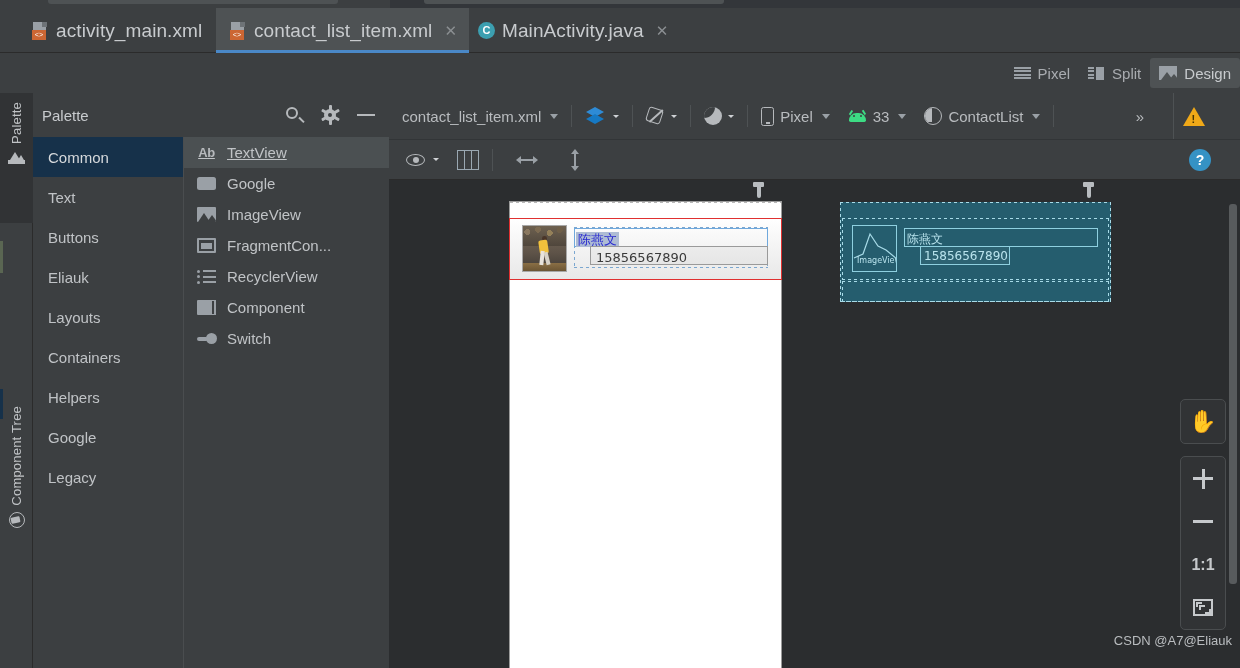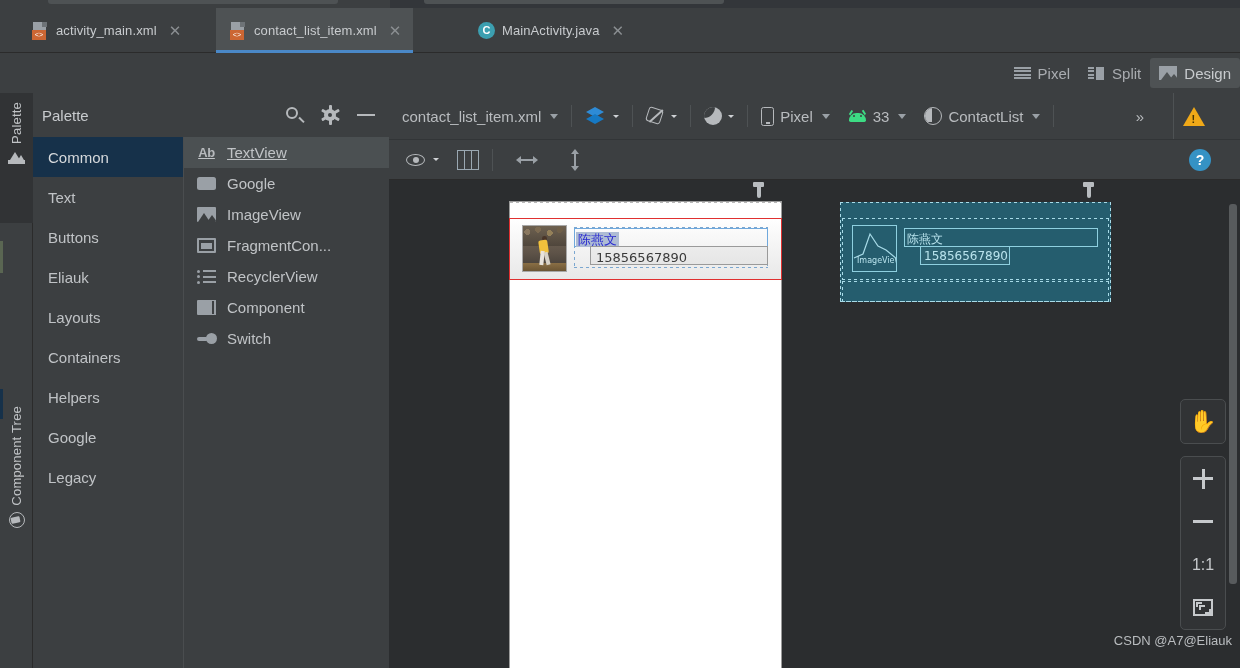--- a/index.html
+++ b/index.html
@@ -20,21 +20,21 @@
   .topstrip .dark { position:absolute; left:390px; top:0; width:850px; height:8px; background:#33363a;}
 
   
   .tabbar { position:absolute; left:0; top:8px; width:1240px; height:45px; background:#3c3f41; border-bottom:1px solid #2b2b2b;}
   .tab {
     position:absolute; top:0; height:45px; display:flex; align-items:center; gap:7px;
     padding:0 12px 0 14px; cursor:default; white-space:nowrap;
   }
   .tab.active { background:#4e5254; }
   .tab.active::after{ content:""; position:absolute; left:0; right:0; bottom:0; height:3px; background:#4a88c7;}
-  .tab .tlabel { font-size:13px; color:#c8cbce; letter-spacing:.1px;}
+  .tab .tlabel { font-size:19px; color:#c8cbce; letter-spacing:.1px;}
   .tab .tclose { color:#8b8f92; font-size:15px; margin-left:5px; line-height:1;}
 
   
   .ic-xml { position:relative; width:17px; height:18px; flex:0 0 17px;}
   .ic-xml .page { position:absolute; left:1px; top:0; width:13px; height:13px; background:#9aa0a6;}
   .ic-xml .fold { position:absolute; right:2px; top:0; width:5px; height:5px; background:#6e7377; }
   .ic-xml .chip { position:absolute; left:0; bottom:0; width:14px; height:10px; background:#cc6633;
                   color:#fff; font-size:7px; line-height:10px; text-align:center; font-family:"Liberation Mono",monospace;}
   
   .ic-java { width:17px; height:17px; border-radius:50%; background:#3c9fb0; color:#fff;
@@ -257,21 +257,21 @@
 
   
   .zoomgrp { position:absolute; background:#313335; border:1px solid #4a4d4f; border-radius:5px;
              display:flex; flex-direction:column; align-items:center;}
   .zbtn { width:44px; height:43px; display:flex; align-items:center; justify-content:center; cursor:default;}
   .ic-hand { font-size:22px; color:#c6c9cc; line-height:1;}
   .ic-plus { position:relative; width:20px; height:20px;}
   .ic-plus::before{content:"";position:absolute;left:0;top:8.6px;width:20px;height:3px;background:#c6c9cc;}
   .ic-plus::after{content:"";position:absolute;left:8.6px;top:0;width:3px;height:20px;background:#c6c9cc;}
   .ic-minus { width:20px;height:3px;background:#c6c9cc;}
-  .ic-11 { font-size:16px; color:#c6c9cc; font-weight:normal; font-family:"Liberation Sans",sans-serif;}
+  .ic-11 { font-size:16px; color:#c6c9cc; font-weight:bold; font-family:"Liberation Sans",sans-serif;}
   .ic-fit { width:20px;height:17px;border:2px solid #c6c9cc;position:relative;}
   .ic-fit::before{content:"";position:absolute;left:1.5px;top:1.5px;width:6px;height:5px;
      border-left:2px solid #313335;border-top:2px solid #313335;box-shadow:inset 2px 2px 0 #c6c9cc;}
   .ic-fit .br{position:absolute;right:0.5px;bottom:0.5px;width:6px;height:5px;
      border-right:2.5px solid #c6c9cc;border-bottom:2.5px solid #c6c9cc;}
   .ic-fit .tl{position:absolute;left:0.5px;top:0.5px;width:6px;height:5px;
      border-left:2.5px solid #c6c9cc;border-top:2.5px solid #c6c9cc;}
 
   
   .vscroll { position:absolute; background:#585b5d; border-radius:3px;}

